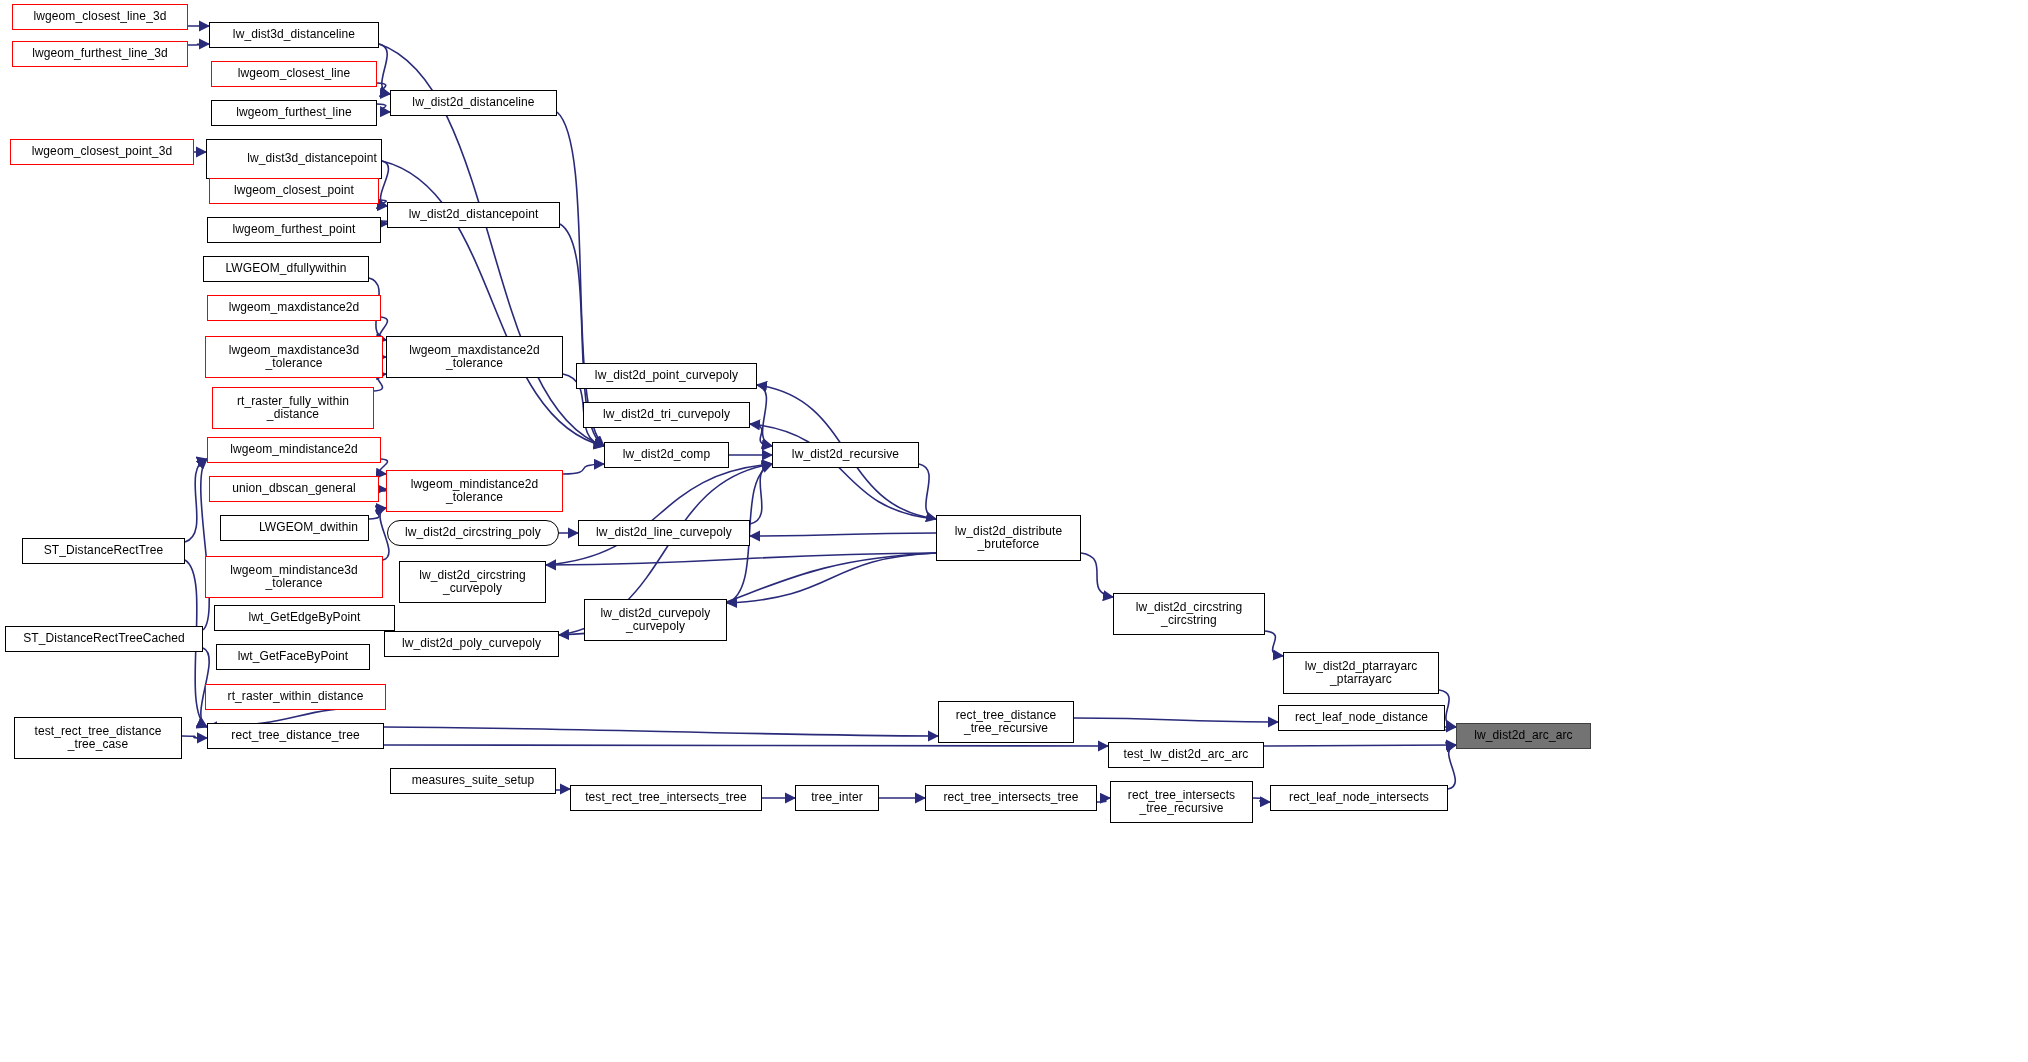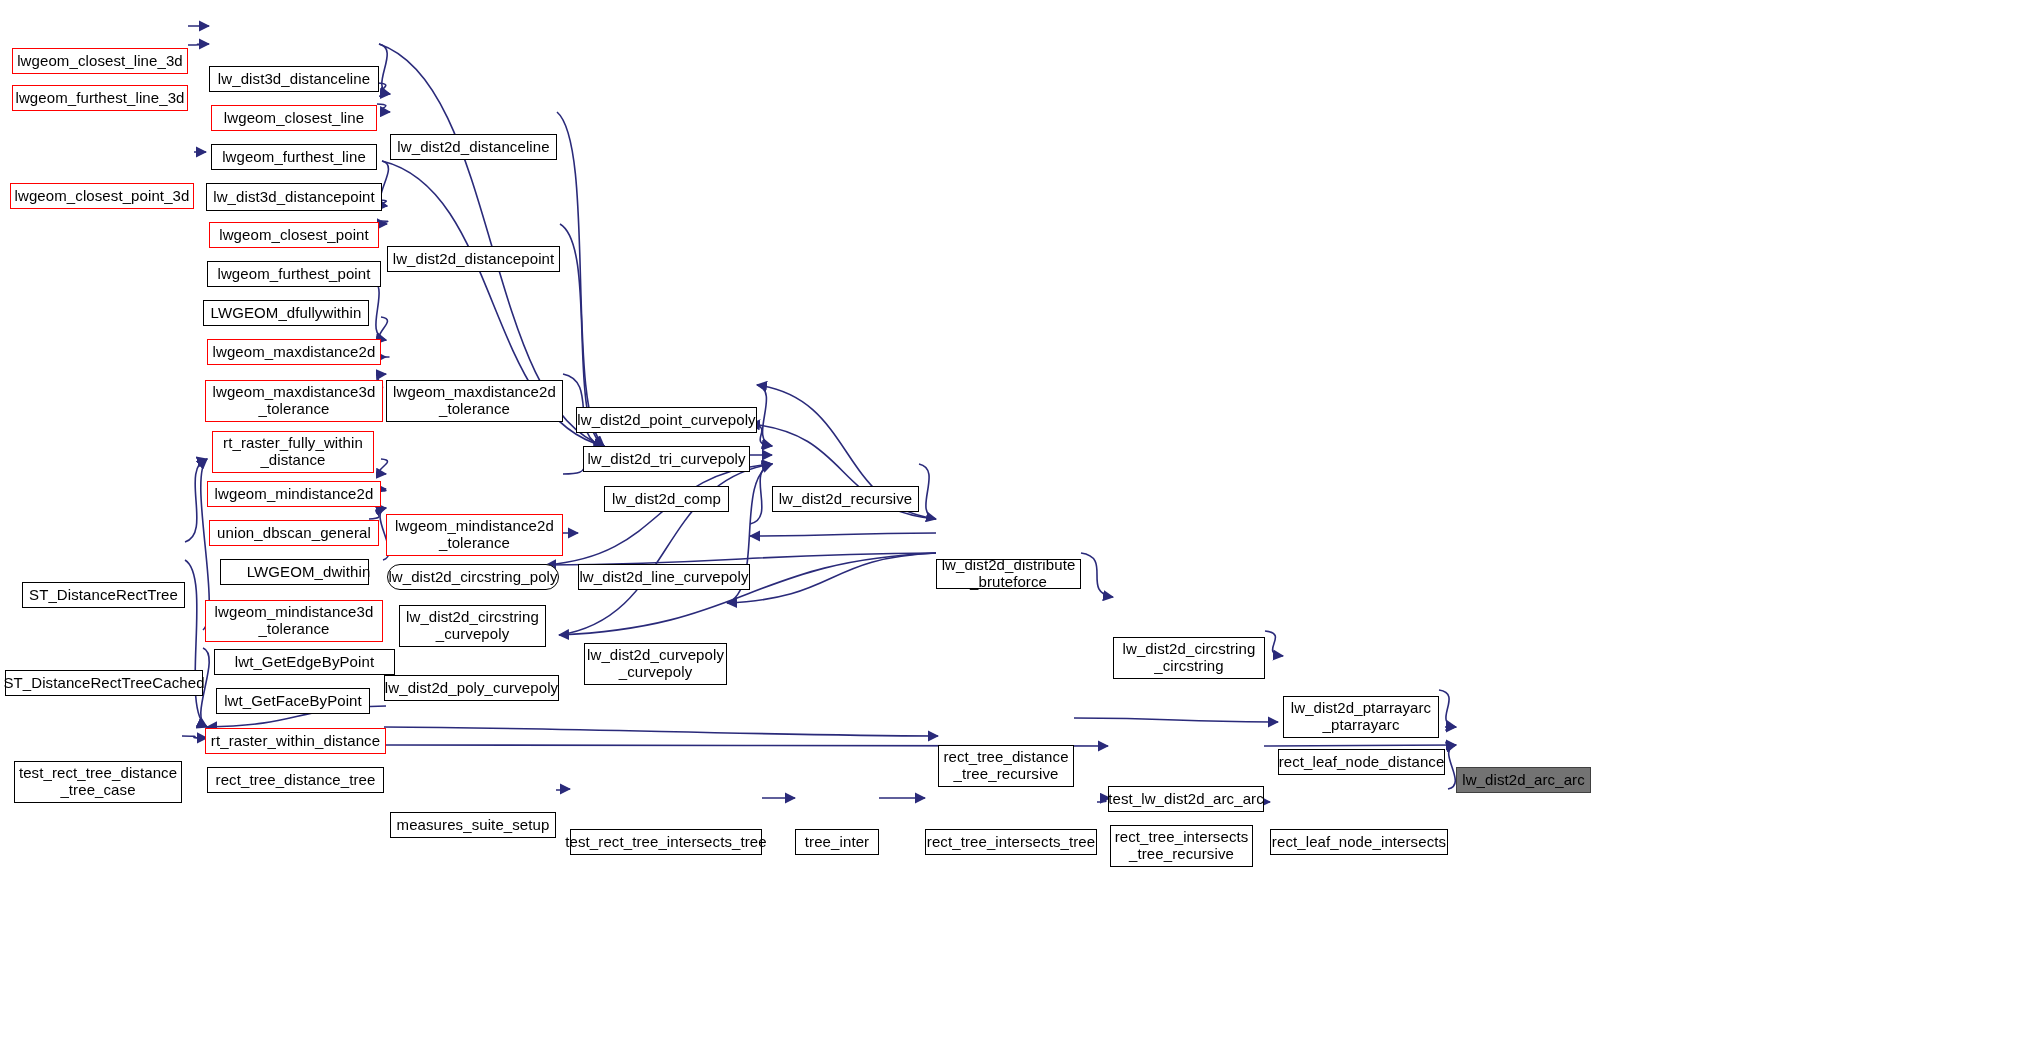--- a/index.html
+++ b/index.html
@@ -24,27 +24,26 @@
   }
   .node {
     position: absolute;
     box-sizing: border-box;
     background: #ffffff;
     border: 1px solid #000000;
     display: flex;
     align-items: center;
     justify-content: center;
     text-align: center;
-    font-size: 15px;
+    font-size: 12px;
     color: #000000;
     line-height: 1.12;
     white-space: pre-line;
     letter-spacing: 0.1px;
     z-index: 2;
-    margin-top: 44px;
   }
   .node.red {
     border-color: #ff0000;
   }
   .node.highlight {
     background: #737373;
     border-color: #404040;
   }
   .node .lbl {
     display: block;
@@ -124,21 +123,21 @@
       </g>
   </svg>
   <div id="nodes">
       <div class="node red" style="left: 12px; top: 4px; width: 176px; height: 26px;"><span class="lbl">lwgeom_closest_line_3d</span></div>
       <div class="node red" style="left: 12px; top: 41px; width: 176px; height: 26px;"><span class="lbl">lwgeom_furthest_line_3d</span></div>
       <div class="node" style="left: 209px; top: 22px; width: 170px; height: 26px;"><span class="lbl">lw_dist3d_distanceline</span></div>
       <div class="node red" style="left: 211px; top: 61px; width: 166px; height: 26px;"><span class="lbl">lwgeom_closest_line</span></div>
       <div class="node" style="left: 211px; top: 100px; width: 166px; height: 26px;"><span class="lbl">lwgeom_furthest_line</span></div>
       <div class="node" style="left: 390px; top: 90px; width: 167px; height: 26px;"><span class="lbl">lw_dist2d_distanceline</span></div>
       <div class="node red" style="left: 10px; top: 139px; width: 184px; height: 26px;"><span class="lbl">lwgeom_closest_point_3d</span></div>
-      <div class="node" style="left: 206px; top: 139px; width: 176px; height: 28px;"><span class="lbl">lw_dist3d_distancepoint</span></div>
+      <div class="node" style="left: 206px; top: 139px; width: 176px; height: 40px; justify-content: flex-end;"><span class="lbl">lw_dist3d_distancepoint</span></div>
       <div class="node red" style="left: 209px; top: 178px; width: 170px; height: 26px;"><span class="lbl">lwgeom_closest_point</span></div>
       <div class="node" style="left: 207px; top: 217px; width: 174px; height: 26px;"><span class="lbl">lwgeom_furthest_point</span></div>
       <div class="node" style="left: 387px; top: 202px; width: 173px; height: 26px; text-align: center;"><span class="lbl">lw_dist2d_distancepoint</span></div>
       <div class="node" style="left: 203px; top: 256px; width: 166px; height: 26px;"><span class="lbl">LWGEOM_dfullywithin</span></div>
       <div class="node red" style="left: 207px; top: 295px; width: 174px; height: 26px;"><span class="lbl">lwgeom_maxdistance2d</span></div>
       <div class="node red" style="left: 205px; top: 336px; width: 178px; height: 42px;"><span class="lbl">lwgeom_maxdistance3d
 _tolerance</span></div>
       <div class="node red" style="left: 212px; top: 387px; width: 162px; height: 42px;"><span class="lbl">rt_raster_fully_within
 _distance</span></div>
       <div class="node" style="left: 386px; top: 336px; width: 177px; height: 42px;"><span class="lbl">lwgeom_maxdistance2d
@@ -162,21 +161,21 @@
       <div class="node" style="left: 583px; top: 402px; width: 167px; height: 26px;"><span class="lbl">lw_dist2d_tri_curvepoly</span></div>
       <div class="node" style="left: 604px; top: 442px; width: 125px; height: 26px;"><span class="lbl">lw_dist2d_comp</span></div>
       <div class="node" style="left: 772px; top: 442px; width: 147px; height: 26px;"><span class="lbl">lw_dist2d_recursive</span></div>
       <div class="node" style="left: 387px; top: 520px; width: 172px; height: 26px; border-radius: 13px;"><span class="lbl">lw_dist2d_circstring_poly</span></div>
       <div class="node" style="left: 578px; top: 520px; width: 172px; height: 26px;"><span class="lbl">lw_dist2d_line_curvepoly</span></div>
       <div class="node" style="left: 399px; top: 561px; width: 147px; height: 42px;"><span class="lbl">lw_dist2d_circstring
 _curvepoly</span></div>
       <div class="node" style="left: 584px; top: 599px; width: 143px; height: 42px;"><span class="lbl">lw_dist2d_curvepoly
 _curvepoly</span></div>
       <div class="node" style="left: 384px; top: 631px; width: 175px; height: 26px;"><span class="lbl">lw_dist2d_poly_curvepoly</span></div>
-      <div class="node" style="left: 936px; top: 515px; width: 145px; height: 30px;"><span class="lbl">lw_dist2d_distribute
+      <div class="node" style="left: 936px; top: 515px; width: 145px; height: 46px;"><span class="lbl">lw_dist2d_distribute
 _bruteforce</span></div>
       <div class="node" style="left: 1113px; top: 593px; width: 152px; height: 42px;"><span class="lbl">lw_dist2d_circstring
 _circstring</span></div>
       <div class="node" style="left: 1283px; top: 652px; width: 156px; height: 42px;"><span class="lbl">lw_dist2d_ptarrayarc
 _ptarrayarc</span></div>
       <div class="node" style="left: 938px; top: 701px; width: 136px; height: 42px;"><span class="lbl">rect_tree_distance
 _tree_recursive</span></div>
       <div class="node" style="left: 1278px; top: 705px; width: 167px; height: 26px;"><span class="lbl">rect_leaf_node_distance</span></div>
       <div class="node" style="left: 1108px; top: 742px; width: 156px; height: 26px;"><span class="lbl">test_lw_dist2d_arc_arc</span></div>
       <div class="node" style="left: 390px; top: 768px; width: 166px; height: 26px;"><span class="lbl">measures_suite_setup</span></div>

